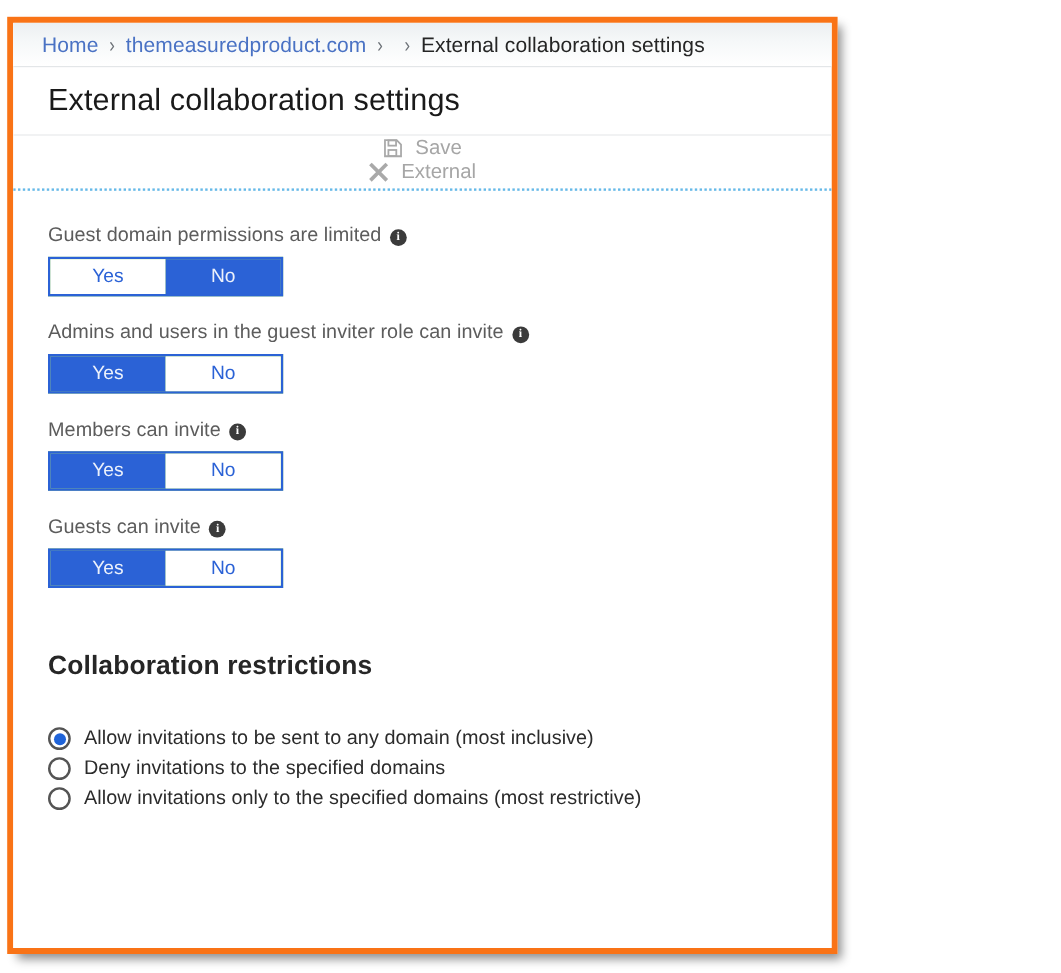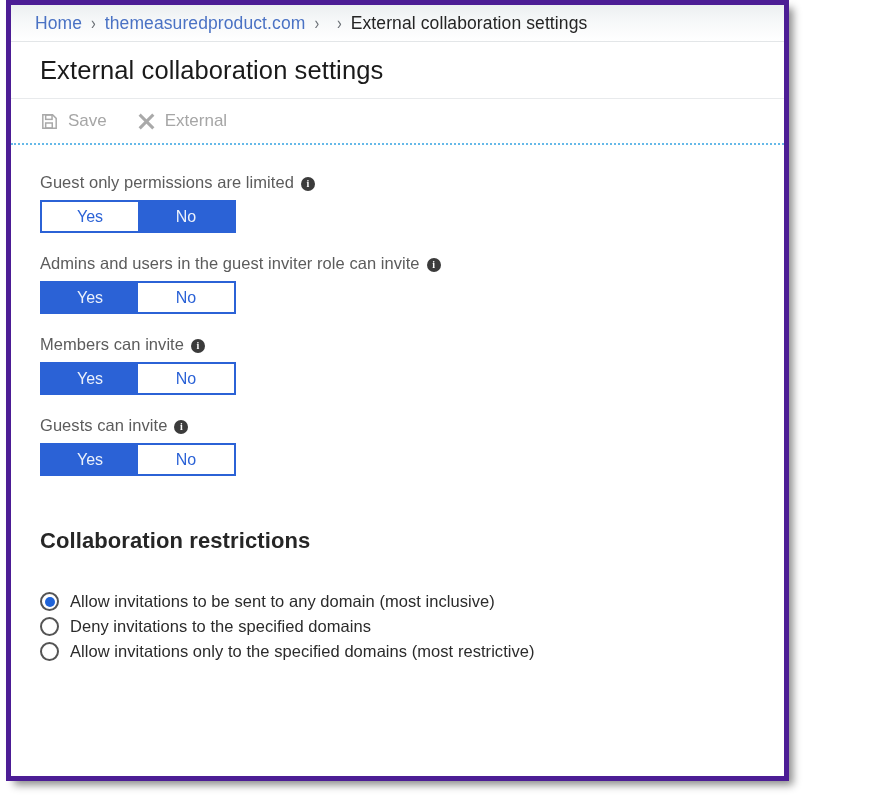--- a/index.html
+++ b/index.html
@@ -11,24 +11,24 @@
     width: 884px;
     height: 811px;
     font-family: "Liberation Sans", sans-serif;
     overflow: hidden;
   }
 
   
   .screenshot-frame {
     position: absolute;
     left: 6px;
-    top: 0;
-    width: 783px;
+    top: 14px;
+    width: 692px;
     height: 781px;
-    border: 5px solid #4c1d95;
+    border: 5px solid #f97316;
     background: #ffffff;
     box-sizing: border-box;
     box-shadow: 6px 6px 8px -2px rgba(0,0,0,0.45);
     overflow: hidden;
   }
   .page {
     position: relative;
     width: 100%;
     height: 100%;
     background: #ffffff;
@@ -80,20 +80,21 @@
     letter-spacing: 0.1px;
   }
 
   
   .command-bar {
     height: 44px;
     display: flex;
     align-items: center;
     padding-left: 29px;
     box-sizing: border-box;
+    flex-direction: column;
   }
   .cmd-btn {
     display: flex;
     align-items: center;
     gap: 9px;
     margin-right: 30px;
     color: #a6a6a6;
     font-size: 17px;
     cursor: default;
     user-select: none;
@@ -249,21 +250,21 @@
         </span>
         <span>External</span>
       </div>
     </div>
     <div class="dotted-rule"></div>
 
     <div class="body-zone">
 
       <div class="setting-block">
         <div class="setting-label">
-          <span>Guest only permissions are limited</span>
+          <span>Guest domain permissions are limited</span>
           <span class="info-icon">i</span>
         </div>
         <div class="toggle">
           <div class="toggle-opt">Yes</div>
           <div class="toggle-opt selected">No</div>
         </div>
       </div>
 
       <div class="setting-block">
         <div class="setting-label">

